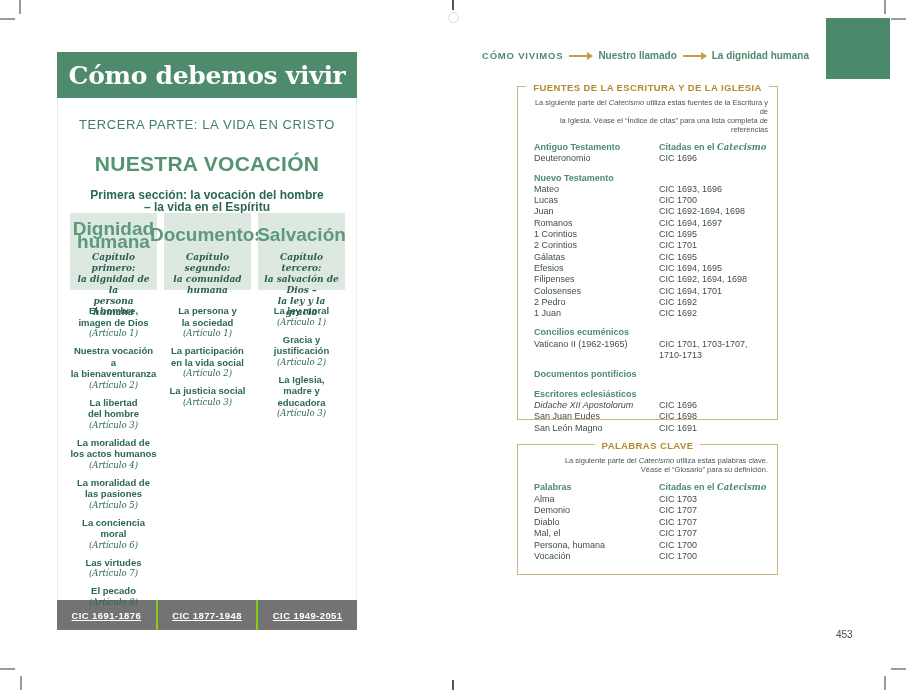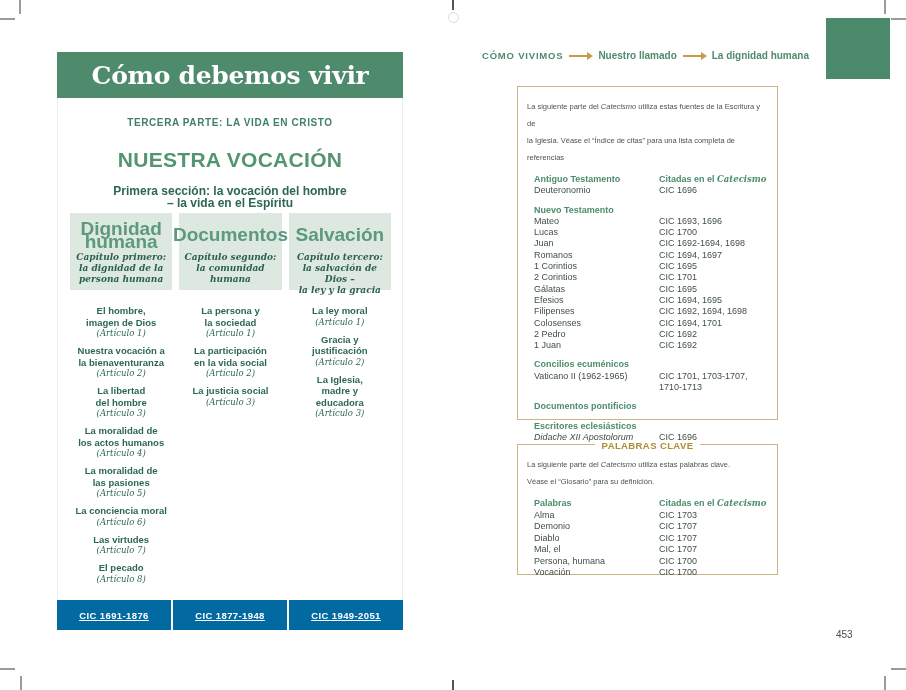--- a/index.html
+++ b/index.html
@@ -17,60 +17,60 @@
   .cm.br-h{left:891px;top:668px;width:15px;height:2px;}
   .cm.br-v{left:884px;top:676px;width:2px;height:14px;}
   .cm.tc-v{left:452px;top:0;width:2px;height:10px;background:#555;}
   .cm.bc-v{left:452px;top:680px;width:2px;height:10px;background:#555;}
   .reg{position:absolute;width:9px;height:9px;border:1px solid #dcdcdc;border-radius:50%;}
   .reg.top{left:448px;top:12px;}
 
   .bleed-tab{position:absolute;left:826px;top:18px;width:64px;height:61px;background:#4a8a6b;}
 
   
-  .chart{position:absolute;left:57px;top:52px;width:346px;}
+  .chart{position:absolute;left:57px;top:52px;width:300px;}
   .chart-banner{height:46px;background:#4e8b6d;color:#fff;display:flex;align-items:center;justify-content:center;
     font-family:"DejaVu Serif",serif;font-weight:bold;font-size:25px;letter-spacing:-0.3px;}
   .chart-body{position:relative;height:502px;background:#fff;border-left:1px solid #e9efe9;border-right:1px solid #e9efe9;
     box-sizing:border-box;text-align:center;padding-top:19px;}
-  .part-label{font-size:10px;font-weight:bold;letter-spacing:0.6px;color:#41806a;}
+  .part-label{font-size:13px;font-weight:normal;letter-spacing:0.6px;color:#41806a;}
   .chart-heading{margin-top:20px;font-size:21px;font-weight:bold;letter-spacing:0.3px;color:#549471;}
   .section-label{margin-top:13px;font-size:12px;line-height:12px;font-weight:bold;color:#2b6754;white-space:pre-line;}
   .columns{position:absolute;left:12px;right:11px;top:115px;display:flex;gap:7px;}
   .col{flex:1;min-width:0;display:flex;flex-direction:column;}
   .col-head{background:#dde9e0;height:77px;box-sizing:border-box;padding:8px 3px 5px;}
   .col-title{min-height:27px;display:flex;align-items:center;justify-content:center;
     font-size:19px;line-height:13px;font-weight:bold;color:#5d997c;white-space:pre-line;}
   .col-chapter{margin-top:4px;font-family:"DejaVu Serif",serif;font-style:italic;
     font-size:9px;line-height:11px;color:#2b5f50;white-space:pre-line;font-weight:bold;}
   .col-items{margin-top:15px;}
   .item{margin-bottom:6px;}
   .it-t{font-size:9.5px;line-height:11.5px;font-weight:bold;color:#2b6754;white-space:pre-line;}
   .it-a{font-family:"DejaVu Serif",serif;font-style:italic;font-size:8.5px;line-height:11px;color:#2b6754;}
-  .chart-footer{display:flex;height:30px;background:#0369a1;}
+  .chart-footer{display:flex;height:30px;background:#737373;}
   .foot-cell{flex:1;display:flex;align-items:center;justify-content:center;color:#fff;
     font-size:9.5px;font-weight:bold;letter-spacing:0.4px;text-decoration:underline;}
-  .foot-cell + .foot-cell{border-left:2px solid #ffffff;}
+  .foot-cell + .foot-cell{border-left:2px solid #84cc16;}
 
   
   .breadcrumb{position:absolute;left:482px;top:50px;display:flex;align-items:center;color:#4e8b6d;font-weight:bold;}
   .bc-item{font-size:10px;}
   .bc-caps{letter-spacing:0.8px;font-size:9.5px;}
   .bc-arrow{width:18px;height:2px;background:#c79c49;position:relative;margin:0 11px 0 6px;}
   .bc-arrow::after{content:'';position:absolute;right:-6px;top:-3px;width:0;height:0;
     border-left:6px solid #c79c49;border-top:4px solid transparent;border-bottom:4px solid transparent;}
 
   
   .info-box{position:absolute;left:517px;width:261px;border:1px solid #c9b584;box-sizing:border-box;background:#fff;}
   .sources-box{top:86px;height:334px;}
   .keywords-box{top:444px;height:131px;}
   .box-title{position:absolute;top:-6px;left:0;right:0;text-align:center;line-height:10px;}
   .box-title span{display:inline-block;background:#fff;padding:0 7px;color:#b08c2f;
     font-size:9.5px;font-weight:bold;letter-spacing:0.4px;}
-  .box-intro{margin:11px 9px 0;text-align:left;font-size:7.5px;line-height:17px;color:#4a564f;white-space:pre-line;}
+  .box-intro{margin:11px 9px 0;text-align:right;font-size:7.5px;line-height:9px;color:#4a564f;white-space:pre-line;}
   .box-table{margin:8px 0 0 16px;font-size:9px;color:#414f48;}
   .t-row{display:flex;line-height:11.3px;}
   .t-label{width:125px;flex-shrink:0;}
   .t-label.it{font-style:italic;}
   .t-value{white-space:pre-line;}
   .t-head{color:#4c8c6c;font-weight:bold;}
   .t-head i{font-family:"DejaVu Serif",serif;font-size:8.5px;}
   .sec{margin-top:8px;}
   .sec.first{margin-top:0;}
   .kw-rows .t-row{line-height:11.5px;}
@@ -213,20 +213,23 @@
 
   <div class="breadcrumb" id="breadcrumb">
       <span class="bc-item bc-caps">CÓMO VIVIMOS</span>
       <span class="bc-arrow"></span>
       <span class="bc-item">Nuestro llamado</span>
       <span class="bc-arrow"></span>
       <span class="bc-item">La dignidad humana</span>
     </div>
 
   <div class="info-box sources-box">
+    <div class="box-title">
+      <span>FUENTES DE LA ESCRITURA Y DE LA IGLESIA</span>
+    </div>
     <div class="box-intro"><span>La siguiente parte del </span><i>Catecismo</i><span> utiliza estas fuentes de la Escritura y de
 la Iglesia. Véase el “Índice de citas” para una lista completa de referencias</span></div>
     <div class="box-table" id="sources-table">
         <div class="sec first">
           <div class="t-row">
             <span class="t-label t-head">Antiguo Testamento</span>
             <span class="t-value t-head"><span>Citadas en el </span><i>Catecismo</i></span>
           </div>
           <div class="t-row">
             <span class="t-label">Deuteronomio</span>

